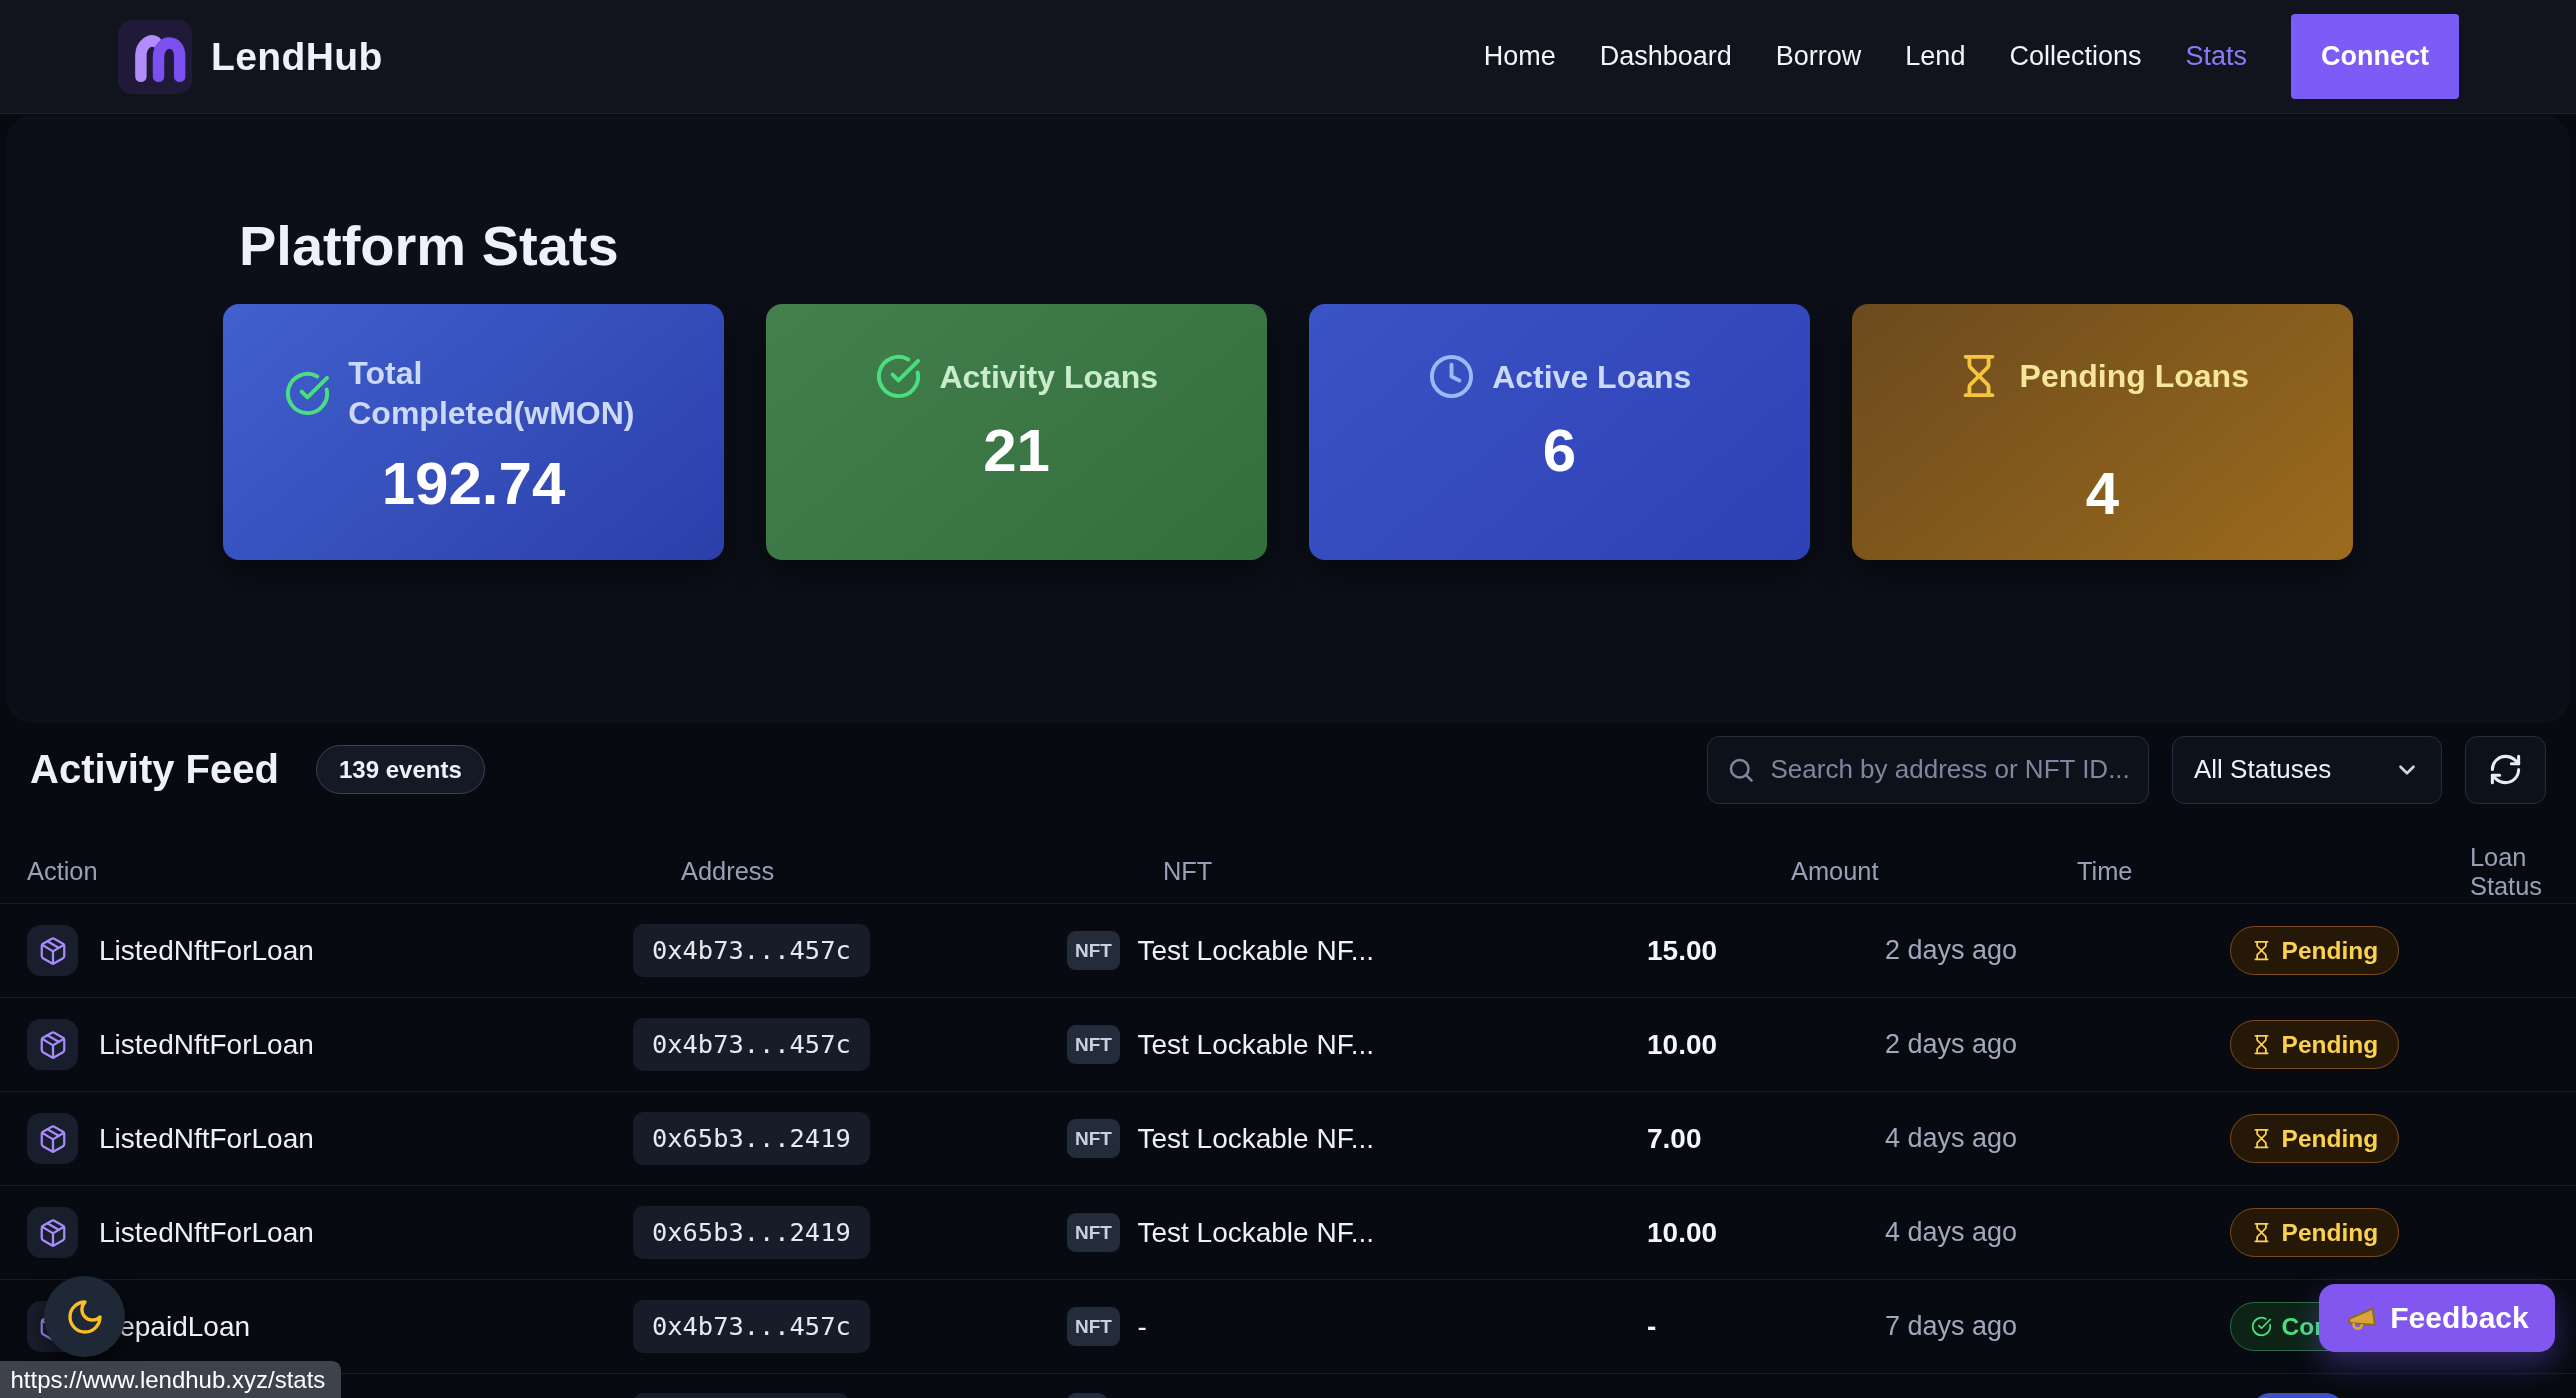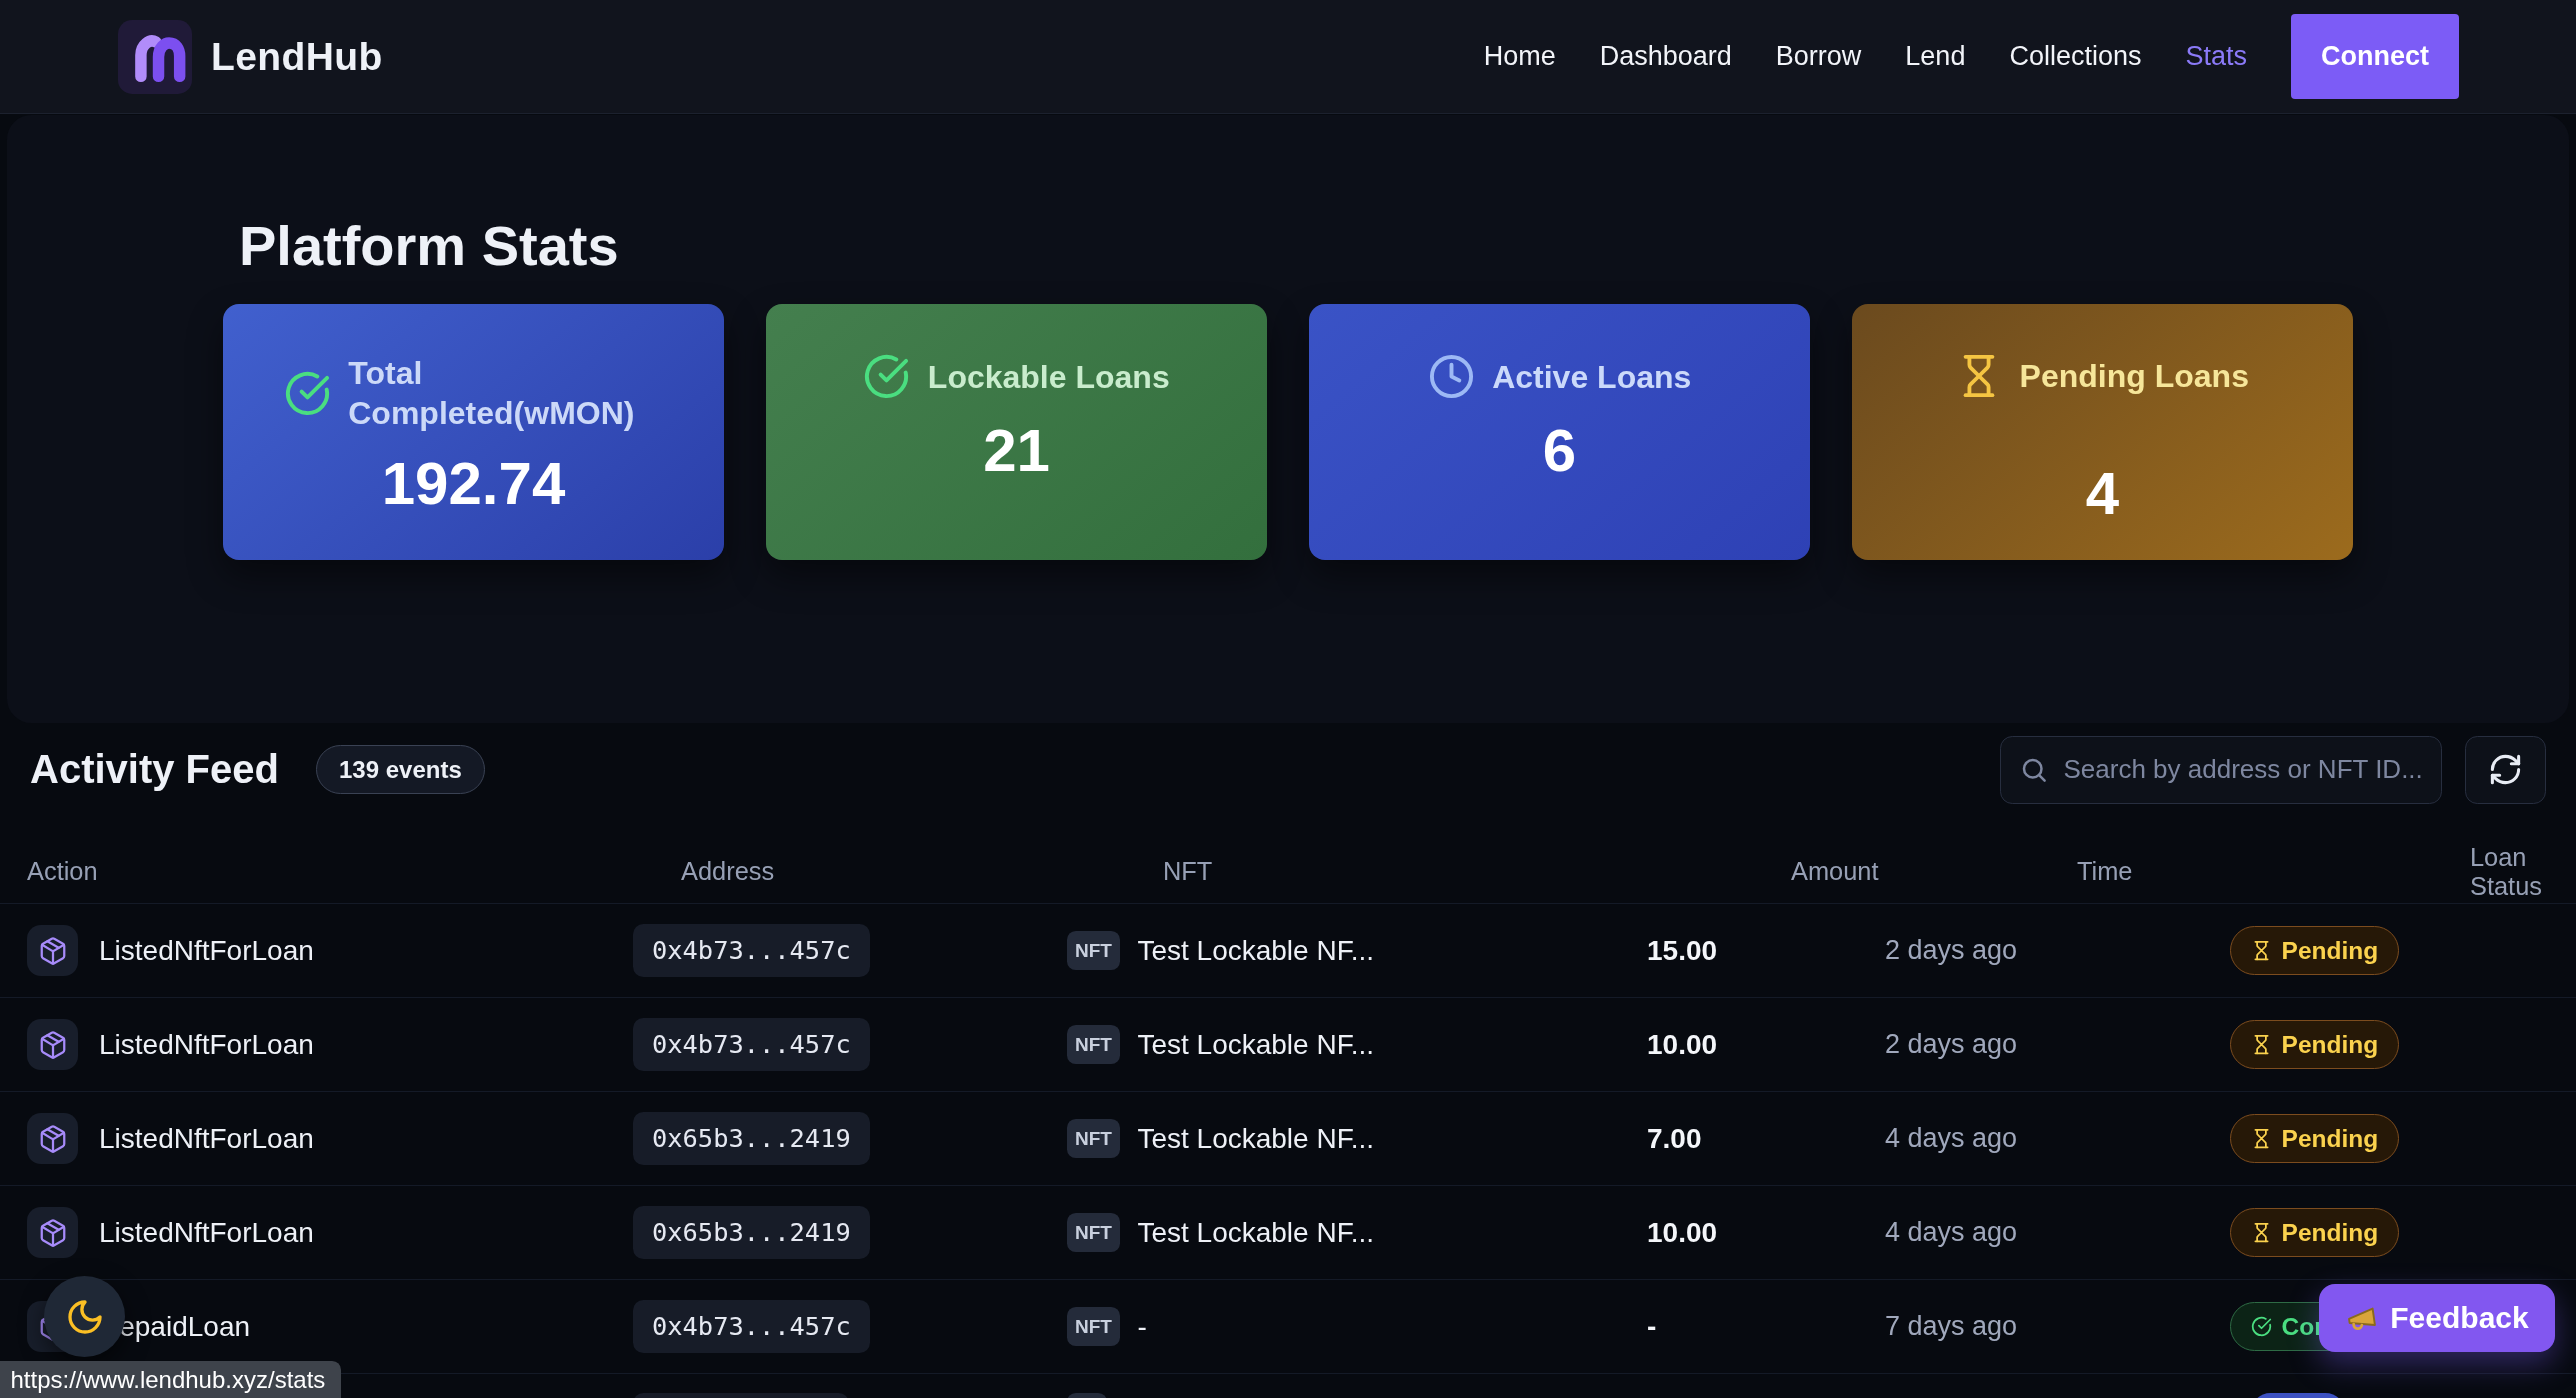--- a/index.html
+++ b/index.html
@@ -142,21 +142,21 @@
         </div>
         <div class="card-value">192.74</div>
       </div>
 
       <div class="card card--green">
         <div class="card-head">
           <svg width="47" height="47" viewBox="0 0 24 24" fill="none" stroke="#4ade80" stroke-width="2" stroke-linecap="round" stroke-linejoin="round">
             <path d="M21.8 10A10 10 0 1 1 17 3.34"></path>
               <path d="m9 11 3 3L22 4"></path>
           </svg>
-          <span class="card-label">Lockable Loans</span>
+          <span class="card-label">Activity Loans</span>
         </div>
         <div class="card-value">21</div>
       </div>
 
       <div class="card card--blue2">
         <div class="card-head">
           <svg width="47" height="47" viewBox="0 0 24 24" fill="none" stroke="#9db9f5" stroke-width="2" stroke-linecap="round" stroke-linejoin="round">
             <circle cx="12" cy="12" r="10"></circle>
               <path d="M12 6v6l4 2"></path>
           </svg>
@@ -186,20 +186,26 @@
       <h2 class="activity-title">Activity Feed</h2>
       <span class="events-badge">139 events</span>
       <div class="flex-spacer"></div>
       <div class="search-box">
         <svg width="30" height="30" viewBox="0 0 24 24" fill="none" stroke="#7e87a0" stroke-width="2" stroke-linecap="round">
           <circle cx="11" cy="11" r="7"></circle>
             <path d="m20.5 20.5-3.8-3.8"></path>
         </svg>
         <input class="search-input" value="" placeholder="Search by address or NFT ID..." style="">
       </div>
+      <div class="status-select">
+        <span>All Statuses</span>
+        <svg width="26" height="26" viewBox="0 0 24 24" fill="none" stroke="#cfd5e2" stroke-width="2.4" stroke-linecap="round" stroke-linejoin="round">
+          <path d="m6 9 6 6 6-6"></path>
+        </svg>
+      </div>
       <button class="refresh-btn">
         <svg width="35" height="35" viewBox="0 0 24 24" fill="none" stroke="#e8ecf4" stroke-width="2.1" stroke-linecap="round" stroke-linejoin="round">
           <path d="M3 12a9 9 0 0 1 9-9 9.75 9.75 0 0 1 6.74 2.74L21 8"></path>
             <path d="M21 3v5h-5"></path>
           <path d="M21 12a9 9 0 0 1-9 9 9.75 9.75 0 0 1-6.74-2.74L3 16"></path>
             <path d="M3 21v-5h5"></path>
         </svg>
       </button>
     </div>
 

